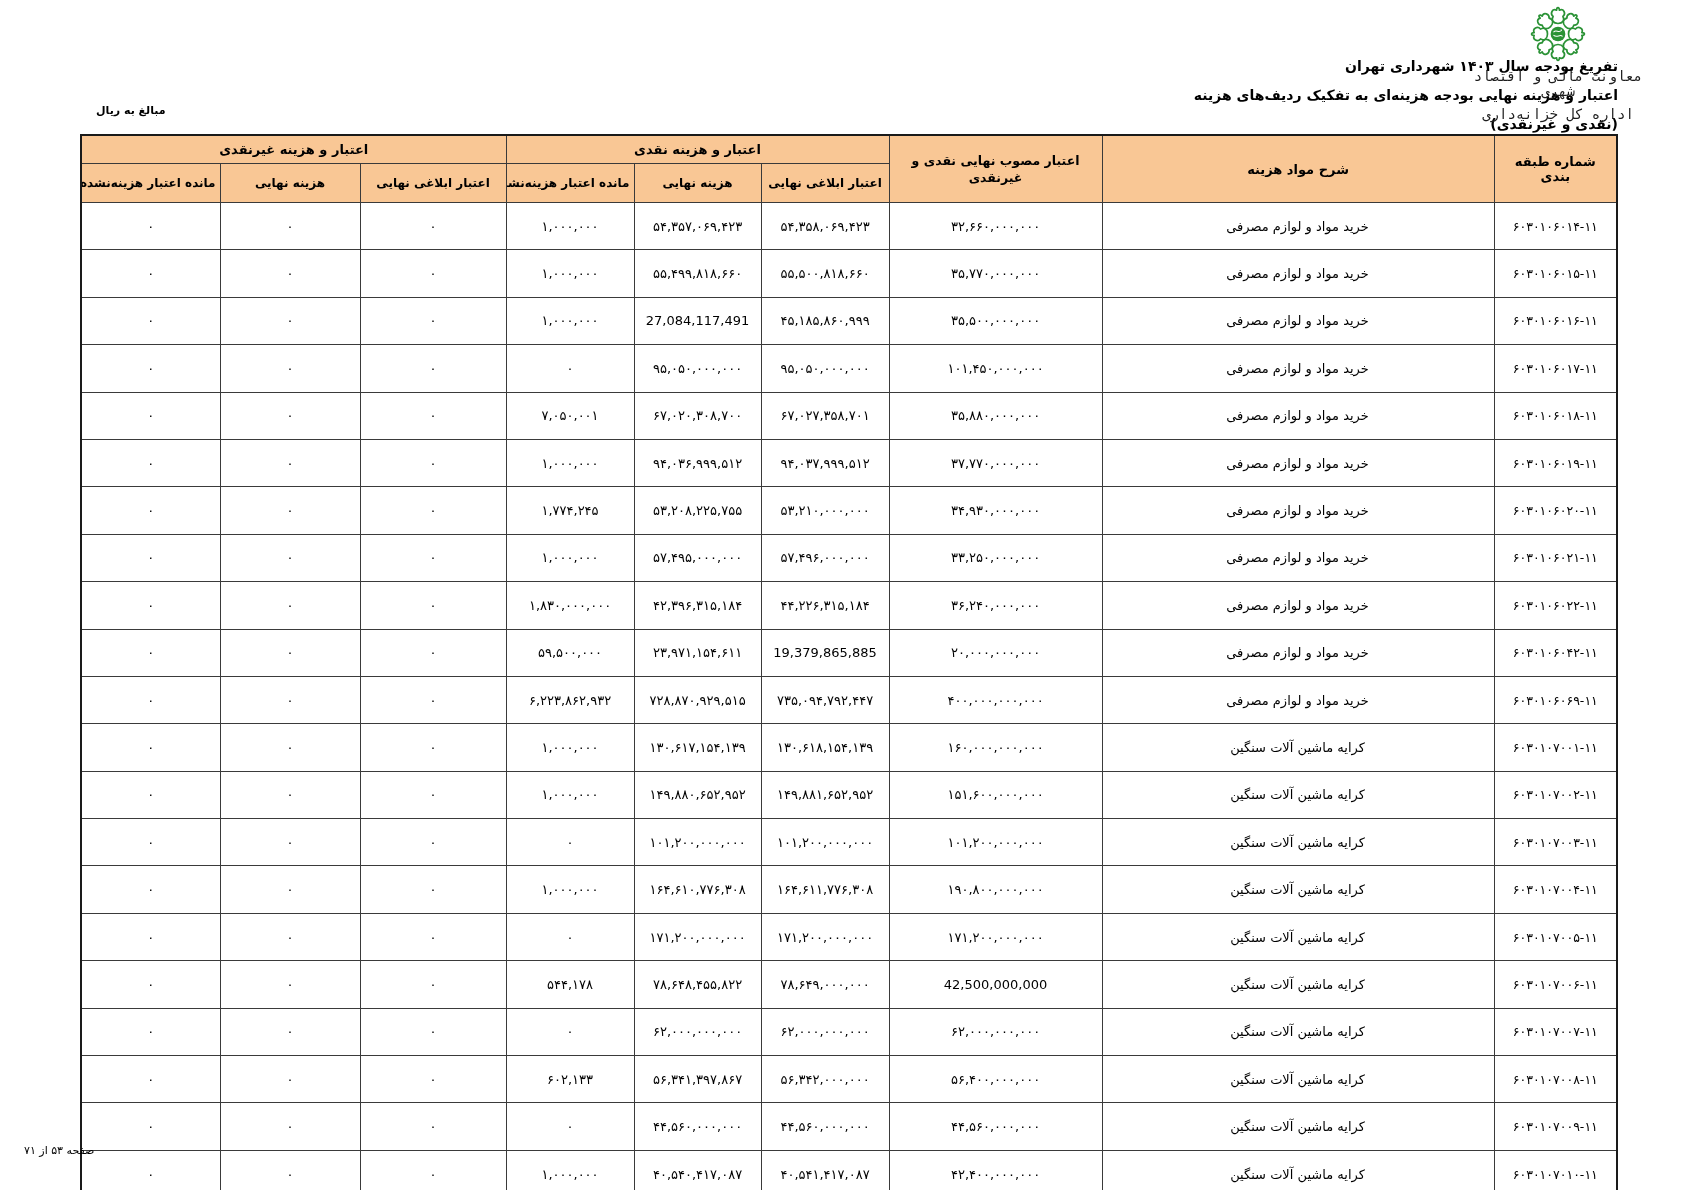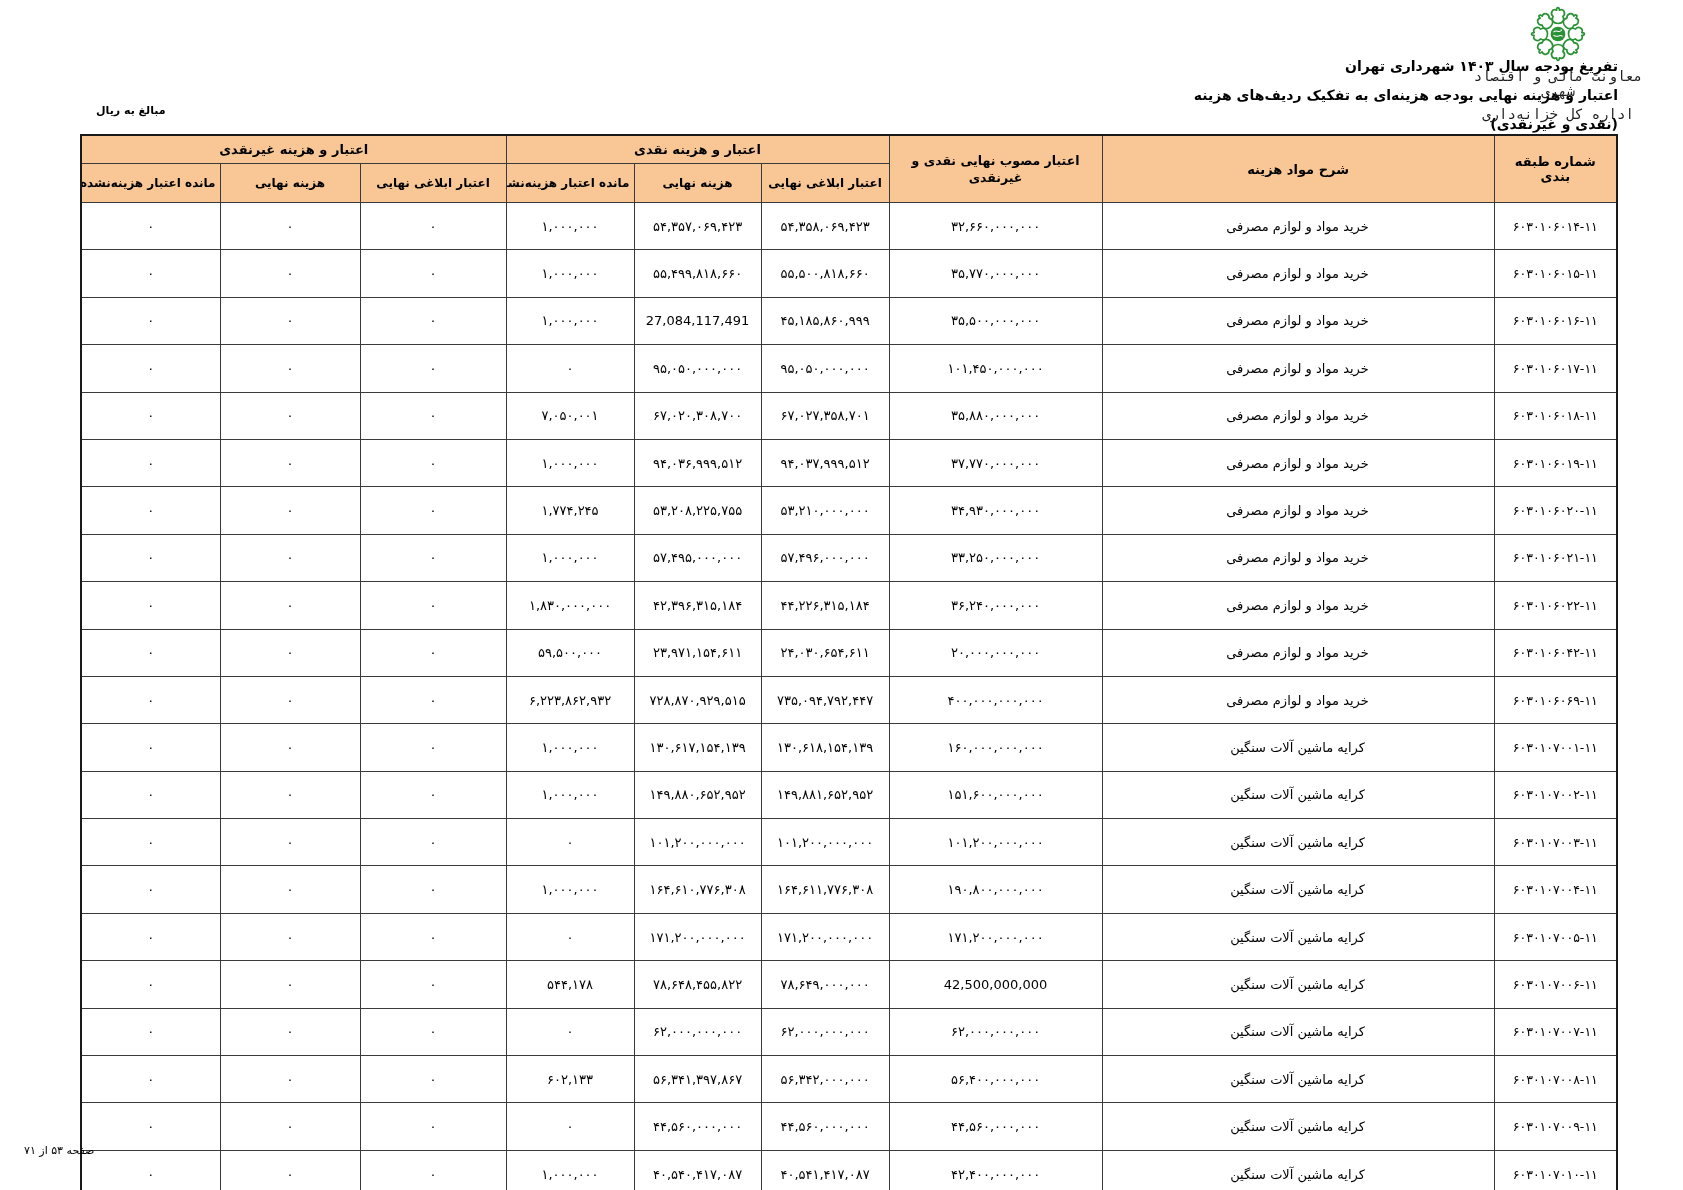--- a/index.html
+++ b/index.html
@@ -197,21 +197,21 @@
         <td class="num">۴۲,۳۹۶,۳۱۵,۱۸۴</td>
         <td class="num">۱,۸۳۰,۰۰۰,۰۰۰</td>
         <td class="num">۰</td>
         <td class="num">۰</td>
         <td class="num">۰</td>
       </tr>
       <tr>
         <td class="cls">۶۰۳۰۱۰۶۰۴۲-۱۱</td>
         <td class="desc">خرید مواد و لوازم مصرفی</td>
         <td class="num">۲۰,۰۰۰,۰۰۰,۰۰۰</td>
-        <td class="num">۲۴,۰۳۰,۶۵۴,۶۱۱</td>
+        <td class="num">19,379,865,885</td>
         <td class="num">۲۳,۹۷۱,۱۵۴,۶۱۱</td>
         <td class="num">۵۹,۵۰۰,۰۰۰</td>
         <td class="num">۰</td>
         <td class="num">۰</td>
         <td class="num">۰</td>
       </tr>
       <tr>
         <td class="cls">۶۰۳۰۱۰۶۰۶۹-۱۱</td>
         <td class="desc">خرید مواد و لوازم مصرفی</td>
         <td class="num">۴۰۰,۰۰۰,۰۰۰,۰۰۰</td>

